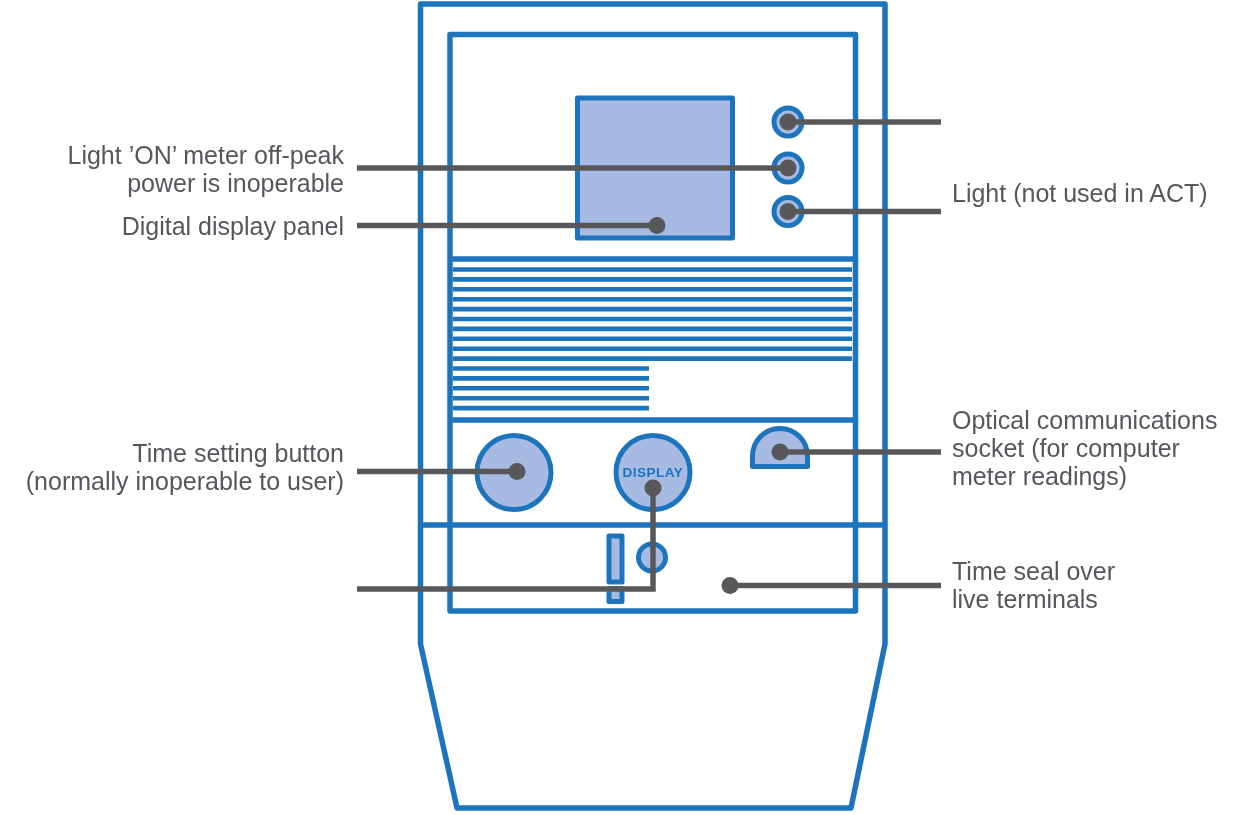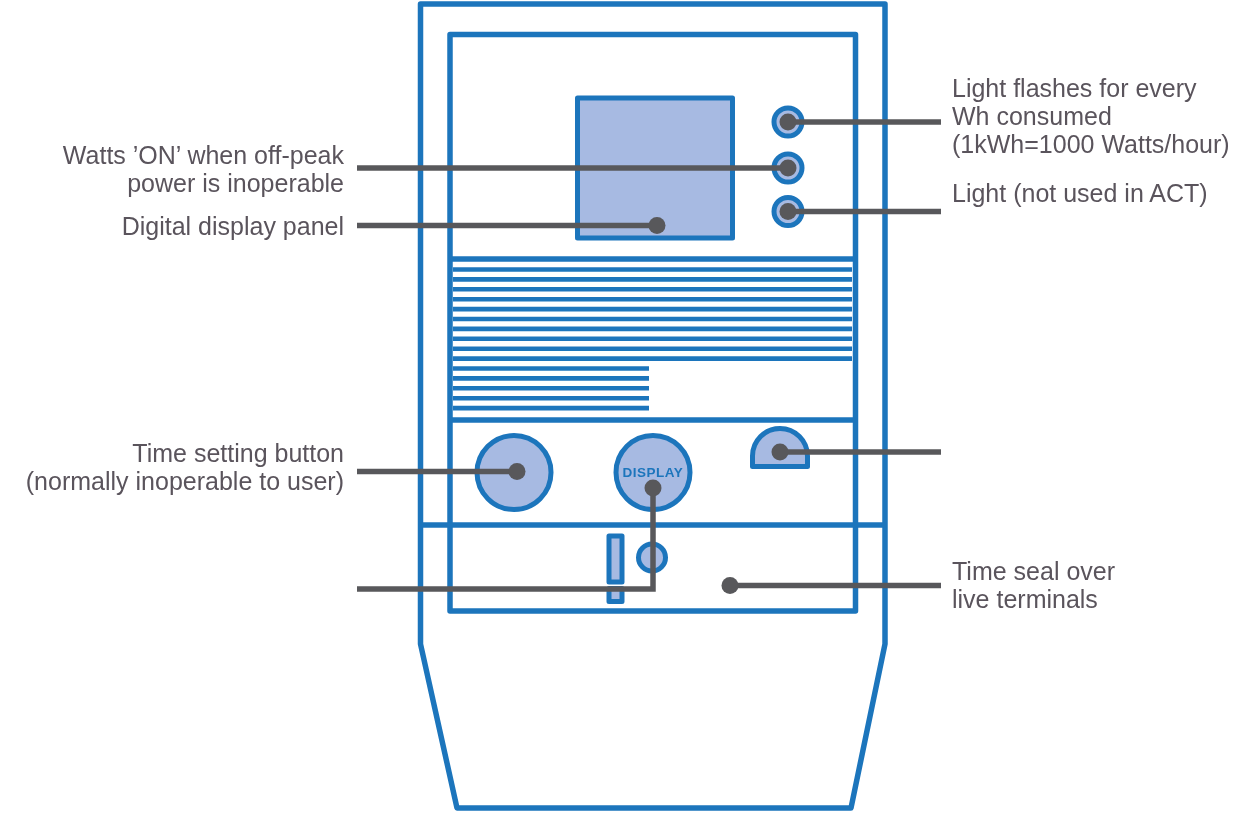--- a/index.html
+++ b/index.html
@@ -97,37 +97,37 @@
     <circle class="graydot" cx="653" cy="488" r="8.5"></circle>
 
     <line class="grayline" x1="780" y1="452" x2="941" y2="452"></line>
     <circle class="graydot" cx="780" cy="452" r="8.5"></circle>
 
     <line class="grayline" x1="730" y1="585.5" x2="941" y2="585.5"></line>
     <circle class="graydot" cx="730" cy="585.5" r="8.5"></circle>
   </svg>
 
   <div class="label label-left" style="top:141px">
-    <span>Watts ’ON’ when off-peak</span>
+    <span>Light ’ON’ meter off-peak</span>
     <span>power is inoperable</span>
   </div>
   <div class="label label-left" style="top:439px">
     <span>Time setting button</span>
     <span>(normally inoperable to user)</span>
   </div>
   <div class="label label-left" style="top:212px">
     <span>Digital display panel</span>
   </div>
 
-  <div class="label label-right" style="top:74px">
-    <span>Light flashes for every</span>
-    <span>Wh consumed</span>
-    <span>(1kWh=1000 Watts/hour)</span>
-  </div>
   <div class="label label-right" style="top:179px">
     <span>Light (not used in ACT)</span>
+  </div>
+  <div class="label label-right" style="top:406px">
+    <span>Optical communications</span>
+    <span>socket (for computer</span>
+    <span>meter readings)</span>
   </div>
   <div class="label label-right" style="top:557px">
     <span>Time seal over</span>
     <span>live terminals</span>
   </div>
 
 </div>
 
 </body></html>

